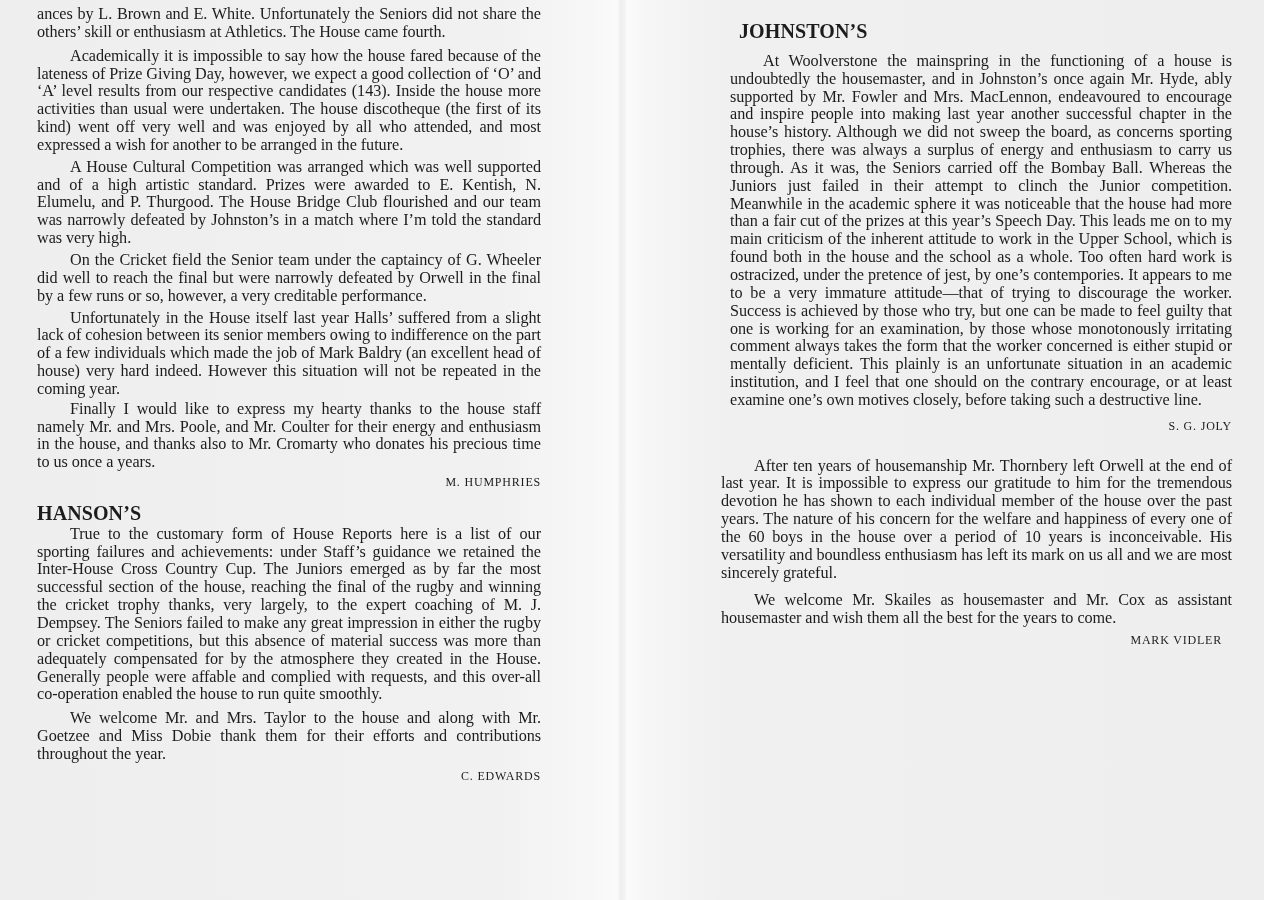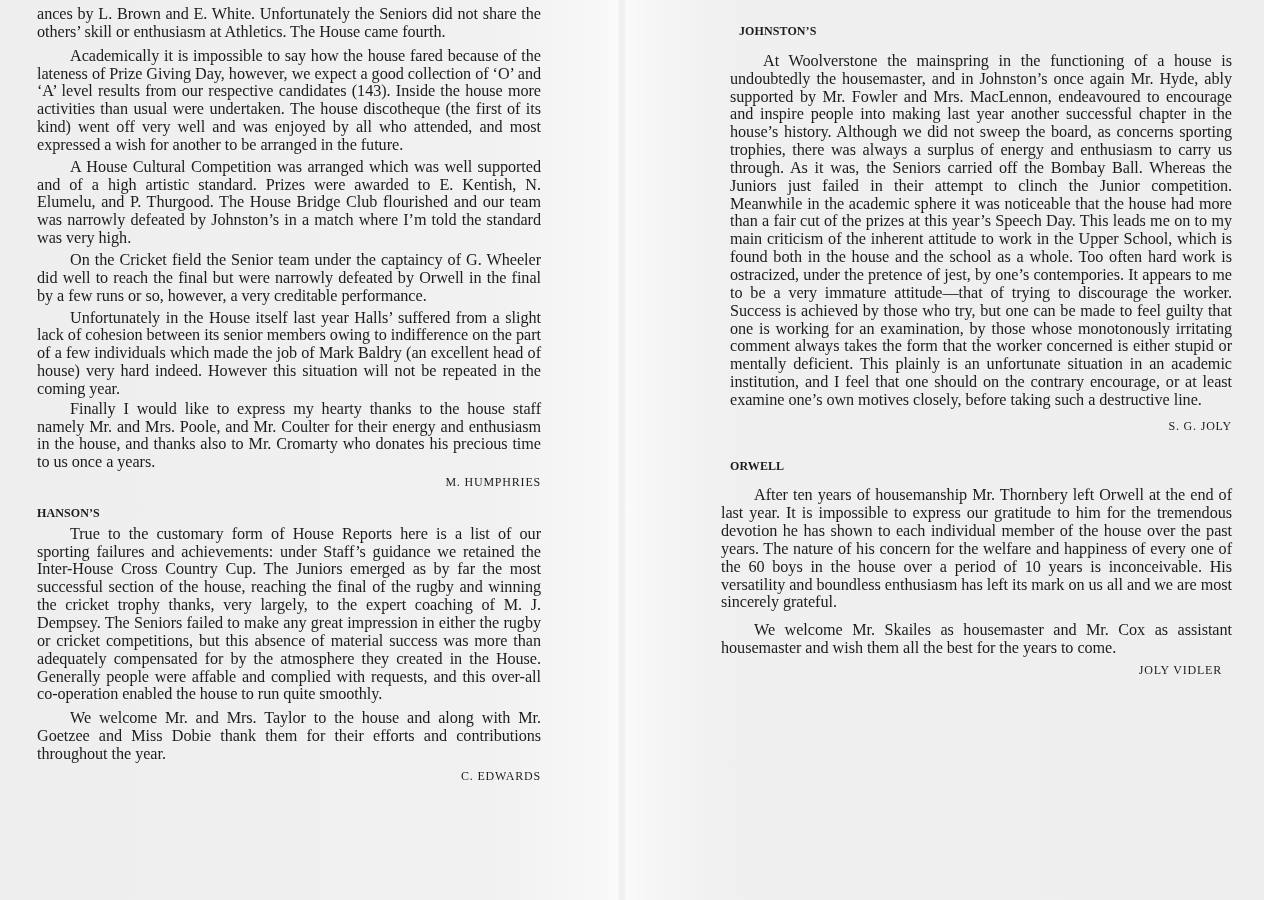--- a/index.html
+++ b/index.html
@@ -31,21 +31,21 @@
       letter-spacing: -0.05px;
     }
     .col-left { left: 37px; top: 6px; width: 504px; }
     .col-right { left: 721px; top: 23px; width: 511px; }
     .col-right .section-heading:first-child { margin-left: 9px; }
     p { margin: 0; }
     .para { text-indent: 33px; }
     .para + .para { margin-top: 4px; }
     .section-heading {
       font-weight: bold;
-      font-size: 12px;
+      font-size: 20px;
       letter-spacing: 0.1px;
       margin: 0;
     }
     .signature {
       text-align: right;
       font-size: 12px;
       letter-spacing: 0.8px;
       margin-top: 4px;
     }
     
@@ -85,18 +85,17 @@
 </div>
 
 <div class="column col-right">
   <section id="johnstons-section">
     <h2 class="section-heading">JOHNSTON’S</h2>
     <p class="para">At Woolverstone the mainspring in the functioning of a house is undoubtedly the housemaster, and in Johnston’s once again Mr. Hyde, ably supported by Mr. Fowler and Mrs. MacLennon, endeavoured to encourage and inspire people into making last year another successful chapter in the house’s history. Although we did not sweep the board, as concerns sporting trophies, there was always a surplus of energy and enthusiasm to carry us through. As it was, the Seniors carried off the Bombay Ball. Whereas the Juniors just failed in their attempt to clinch the Junior competition. Meanwhile in the academic sphere it was noticeable that the house had more than a fair cut of the prizes at this year’s Speech Day. This leads me on to my main criticism of the inherent attitude to work in the Upper School, which is found both in the house and the school as a whole. Too often hard work is ostracized, under the pretence of jest, by one’s contempories. It appears to me to be a very immature attitude—that of trying to discourage the worker. Success is achieved by those who try, but one can be made to feel guilty that one is working for an examination, by those whose monotonously irritating comment always takes the form that the worker concerned is either stupid or mentally deficient. This plainly is an unfortunate situation in an academic institution, and I feel that one should on the contrary encourage, or at least examine one’s own motives closely, before taking such a destructive line.</p>
     <p class="signature" style="margin-top:8px;">S. G. JOLY</p>
   </section>
 
   <section id="orwell-section">
-    <h2 class="section-heading">ORWELL</h2>
     <p class="para">After ten years of housemanship Mr. Thornbery left Orwell at the end of last year. It is impossible to express our gratitude to him for the tremendous devotion he has shown to each individual member of the house over the past years. The nature of his concern for the welfare and happiness of every one of the 60 boys in the house over a period of 10 years is inconceivable. His versatility and boundless enthusiasm has left its mark on us all and we are most sincerely grateful.</p>
     <p class="para">We welcome Mr. Skailes as housemaster and Mr. Cox as assistant housemaster and wish them all the best for the years to come.</p>
-    <p class="signature sig-right">JOLY VIDLER</p>
+    <p class="signature sig-right">MARK VIDLER</p>
   </section>
 </div>
 
 </body></html>

